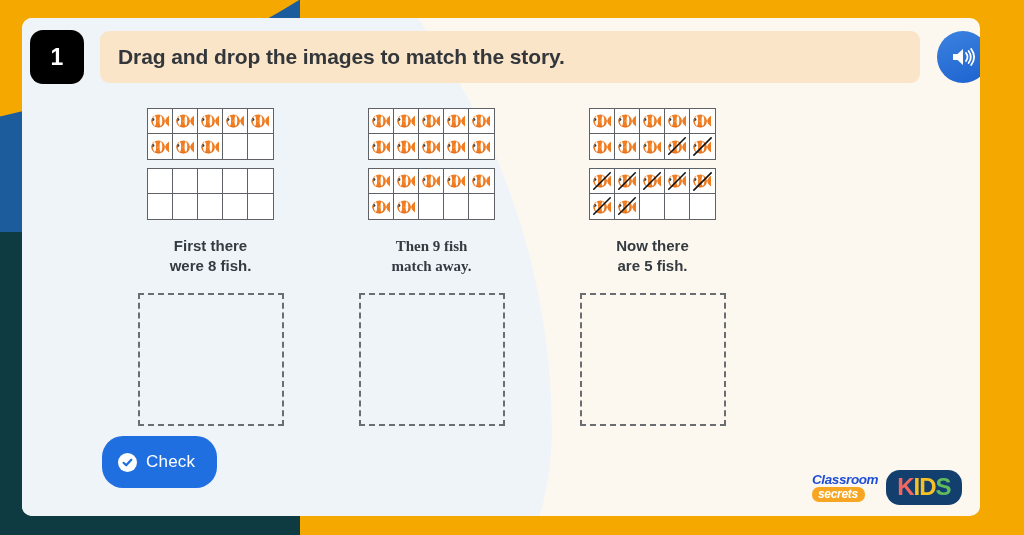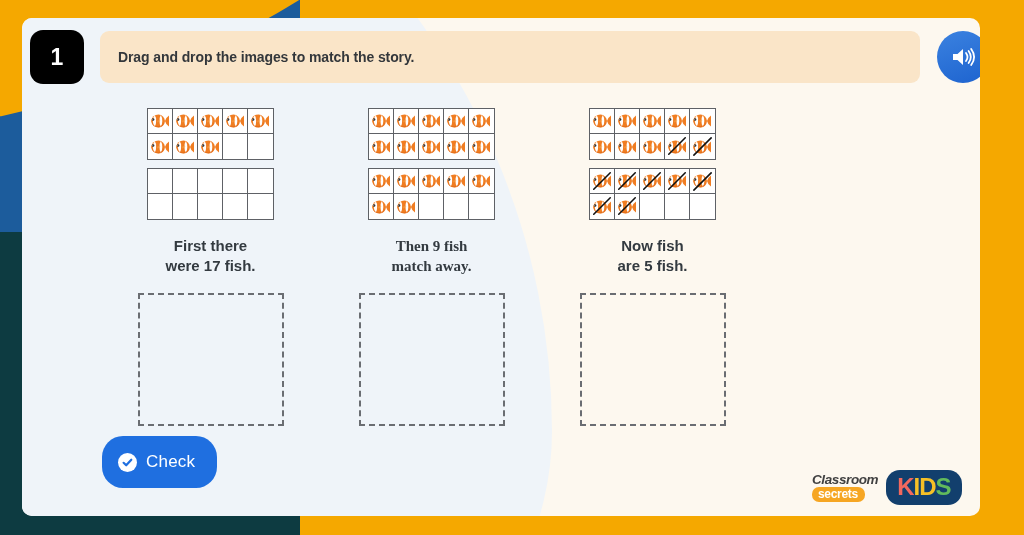--- a/index.html
+++ b/index.html
@@ -82,21 +82,21 @@
     left: 78px; top: 13px;
     width: 820px; height: 52px;
     background: #fae5c8;
     border-radius: 9px;
     display: flex;
     align-items: center;
     box-sizing: border-box;
     padding-left: 18px;
   }
   .instruction-text {
-    font-size: 14px;
+    font-size: 21px;
     font-weight: bold;
     color: #33373b;
     letter-spacing: -0.1px;
   }
   .audio-btn {
     position: absolute;
     left: 915px; top: 13px;
     width: 52px; height: 52px;
     border-radius: 50%;
     background: linear-gradient(160deg, #3b82e0 0%, #1d63cf 100%);
@@ -217,28 +217,29 @@
   }
   .cs-logo {
     display: flex;
     flex-direction: column;
     align-items: flex-start;
     line-height: 1;
   }
   .cs-top {
     font-size: 13.5px;
     font-weight: bold;
-    color: #404040;
+    color: #1d4ed8;
     font-style: italic;
     letter-spacing: -0.4px;
   }
   .cs-bottom {
     font-size: 12px;
     font-weight: bold;
     color: #ffffff;
+    font-style: italic;
     letter-spacing: -0.3px;
     background: #f6a623;
     border-radius: 7px;
     padding: 1px 7px 2px 6px;
     margin-top: 1px;
   }
   .kids-badge {
     background: #123f6d;
     border-radius: 14px;
     padding: 5px 11px 6px 11px;
@@ -421,21 +422,21 @@
                 <div class="cell"></div>
                 <div class="cell"></div>
                 <div class="cell"></div>
                 <div class="cell"></div>
                 <div class="cell"></div>
                 <div class="cell"></div>
               </div>
           </div>
           <div class="caption">
             <div>First there</div>
-            <div>were 17 fish.</div>
+            <div>were 8 fish.</div>
           </div>
           <div class="dropzone dz-0"></div>
         </div>
 
         <div class="column col-1">
           <div class="frames">
             <div class="tenframe">
                 <div class="cell">
                   <div class="fish-wrap">
                     <svg class="fish-svg" viewBox="0 0 42 34">
@@ -991,21 +992,21 @@
                       <path d="M3 21 L21 3" stroke="#111111" stroke-width="1.7" stroke-linecap="round"></path>
                     </svg>
                   </div>
                 </div>
                 <div class="cell"></div>
                 <div class="cell"></div>
                 <div class="cell"></div>
               </div>
           </div>
           <div class="caption">
-            <div>Now fish</div>
+            <div>Now there</div>
             <div>are 5 fish.</div>
           </div>
           <div class="dropzone dz-2"></div>
         </div>
 
       </div>
 
       <div class="check-btn">
         <span class="check-icon">
           <svg width="13" height="13" viewBox="0 0 13 13">

